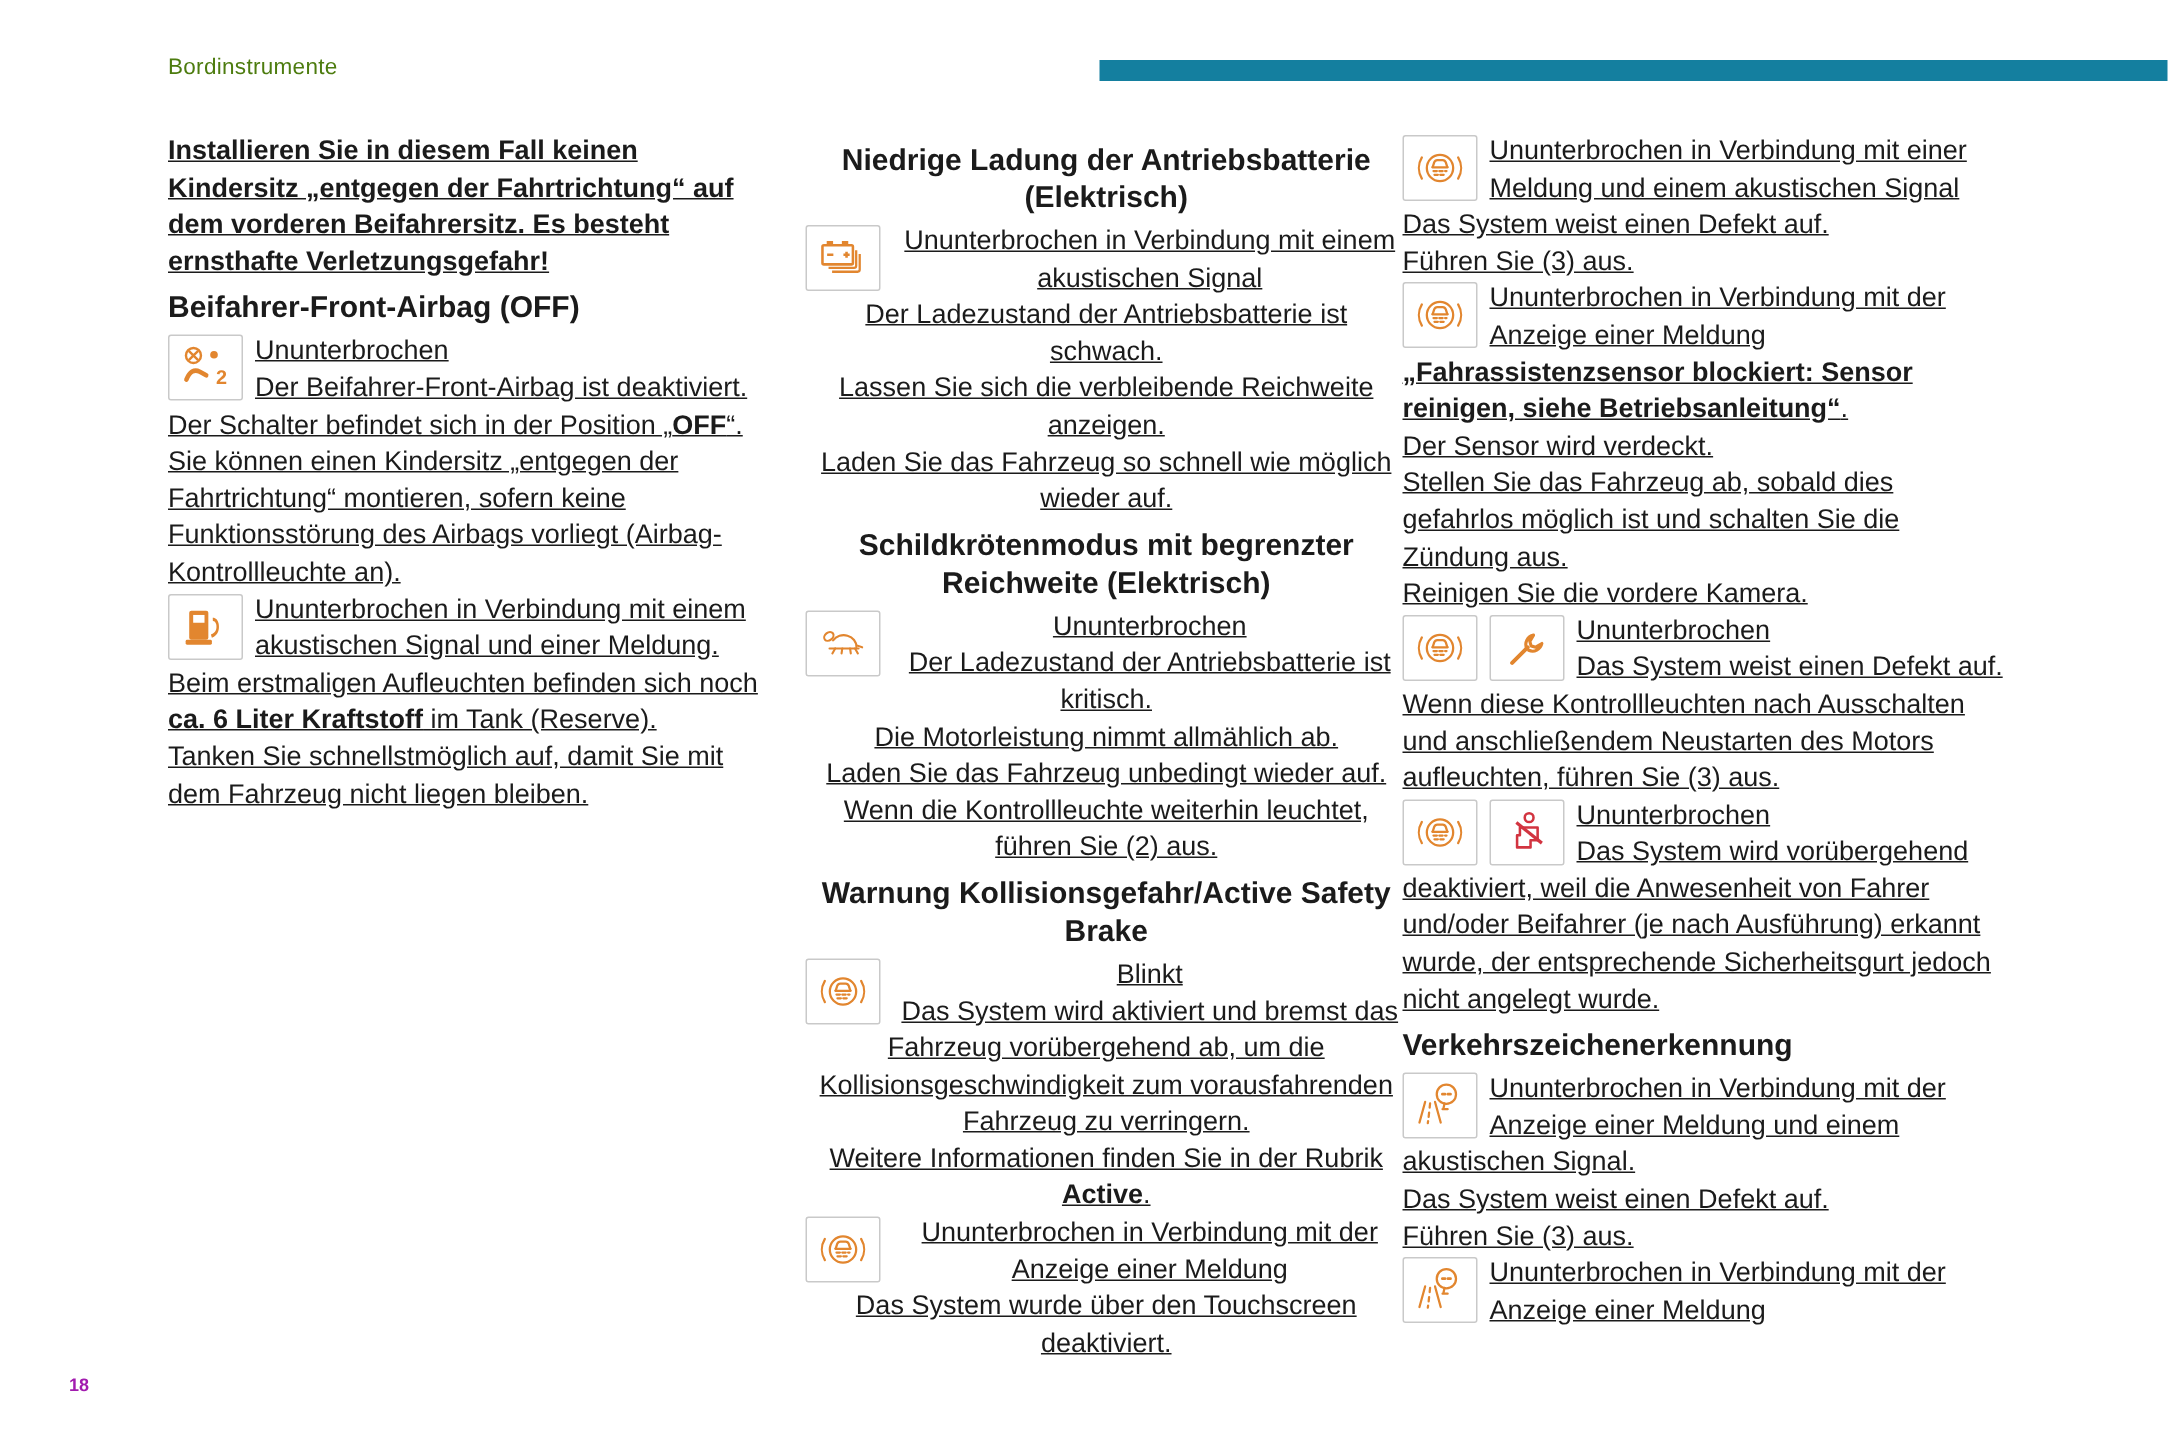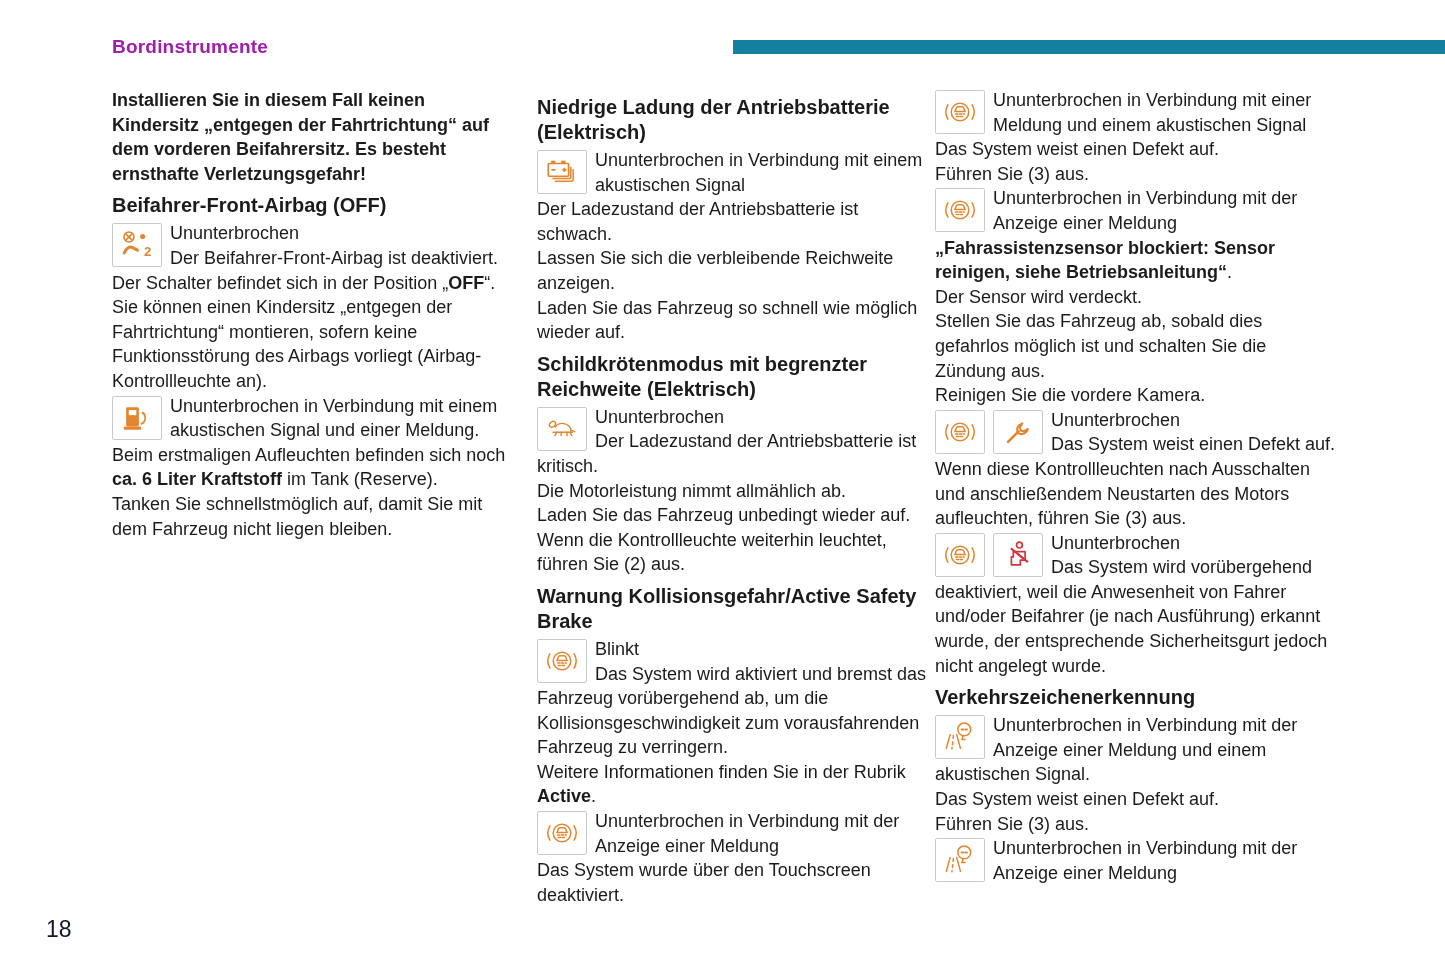--- a/index.html
+++ b/index.html
@@ -5,48 +5,48 @@
   html,body{margin:0;padding:0;}
   body{
     width:1445px;height:963px;background:#ffffff;
     font-family:"Liberation Sans", sans-serif;
     color:#1b1b1b;position:relative;overflow:hidden;
     -webkit-font-smoothing:antialiased;
   }
   .page{position:absolute;inset:0;}
   .chapter{
     position:absolute;left:112px;top:36px;
-    font-size:19px;color:#a21caf;letter-spacing:0.2px;font-weight:bold;
+    font-size:15px;color:#4d7c0f;letter-spacing:0.2px;
   }
   .accent-bar{
     position:absolute;left:733px;top:40px;width:712px;height:14px;
   }
   .col{
     position:absolute;top:88px;width:401px;
     font-size:18px;line-height:24.6px;
     hyphens:none;
   }
   .col-1{left:112px;}
-  .col-2{left:537px;}
+  .col-2{left:537px;text-align:center;}
   .col-3{left:935px;}
-  .para{margin:0;}
+  .para{margin:0;text-decoration:underline;}
   .heading{
     font-weight:bold;font-size:20px;line-height:25px;
     margin:7px 0 3px 0;clear:both;white-space:pre-line;
   }
   .iconbox{
     float:left;width:50px;height:44px;box-sizing:border-box;
     border:1px solid #c9c9c9;border-radius:2px;background:#fff;
     display:flex;align-items:center;justify-content:center;
     margin:2px 8px 2px 0;
   }
   .iconbox svg{display:block;}
   .pagenum{
     position:absolute;left:46px;top:916px;
-    font-size:23px;font-weight:normal;color:#0f172a;
+    font-size:12px;font-weight:bold;color:#a21caf;
   }
 </style>
 </head>
 <body style="color: rgb(27, 27, 27);">
 
 <div class="page">
   <div class="chapter">Bordinstrumente</div>
   <div class="accent-bar" style="background: rgb(20, 127, 159);"></div>
   <div class="col col-1">
       <div class="para"><span style="font-weight: bold;">Installieren Sie in diesem Fall keinen Kindersitz „entgegen der Fahrtrichtung“ auf dem vorderen Beifahrersitz. Es besteht ernsthafte Verletzungsgefahr!</span></div>

